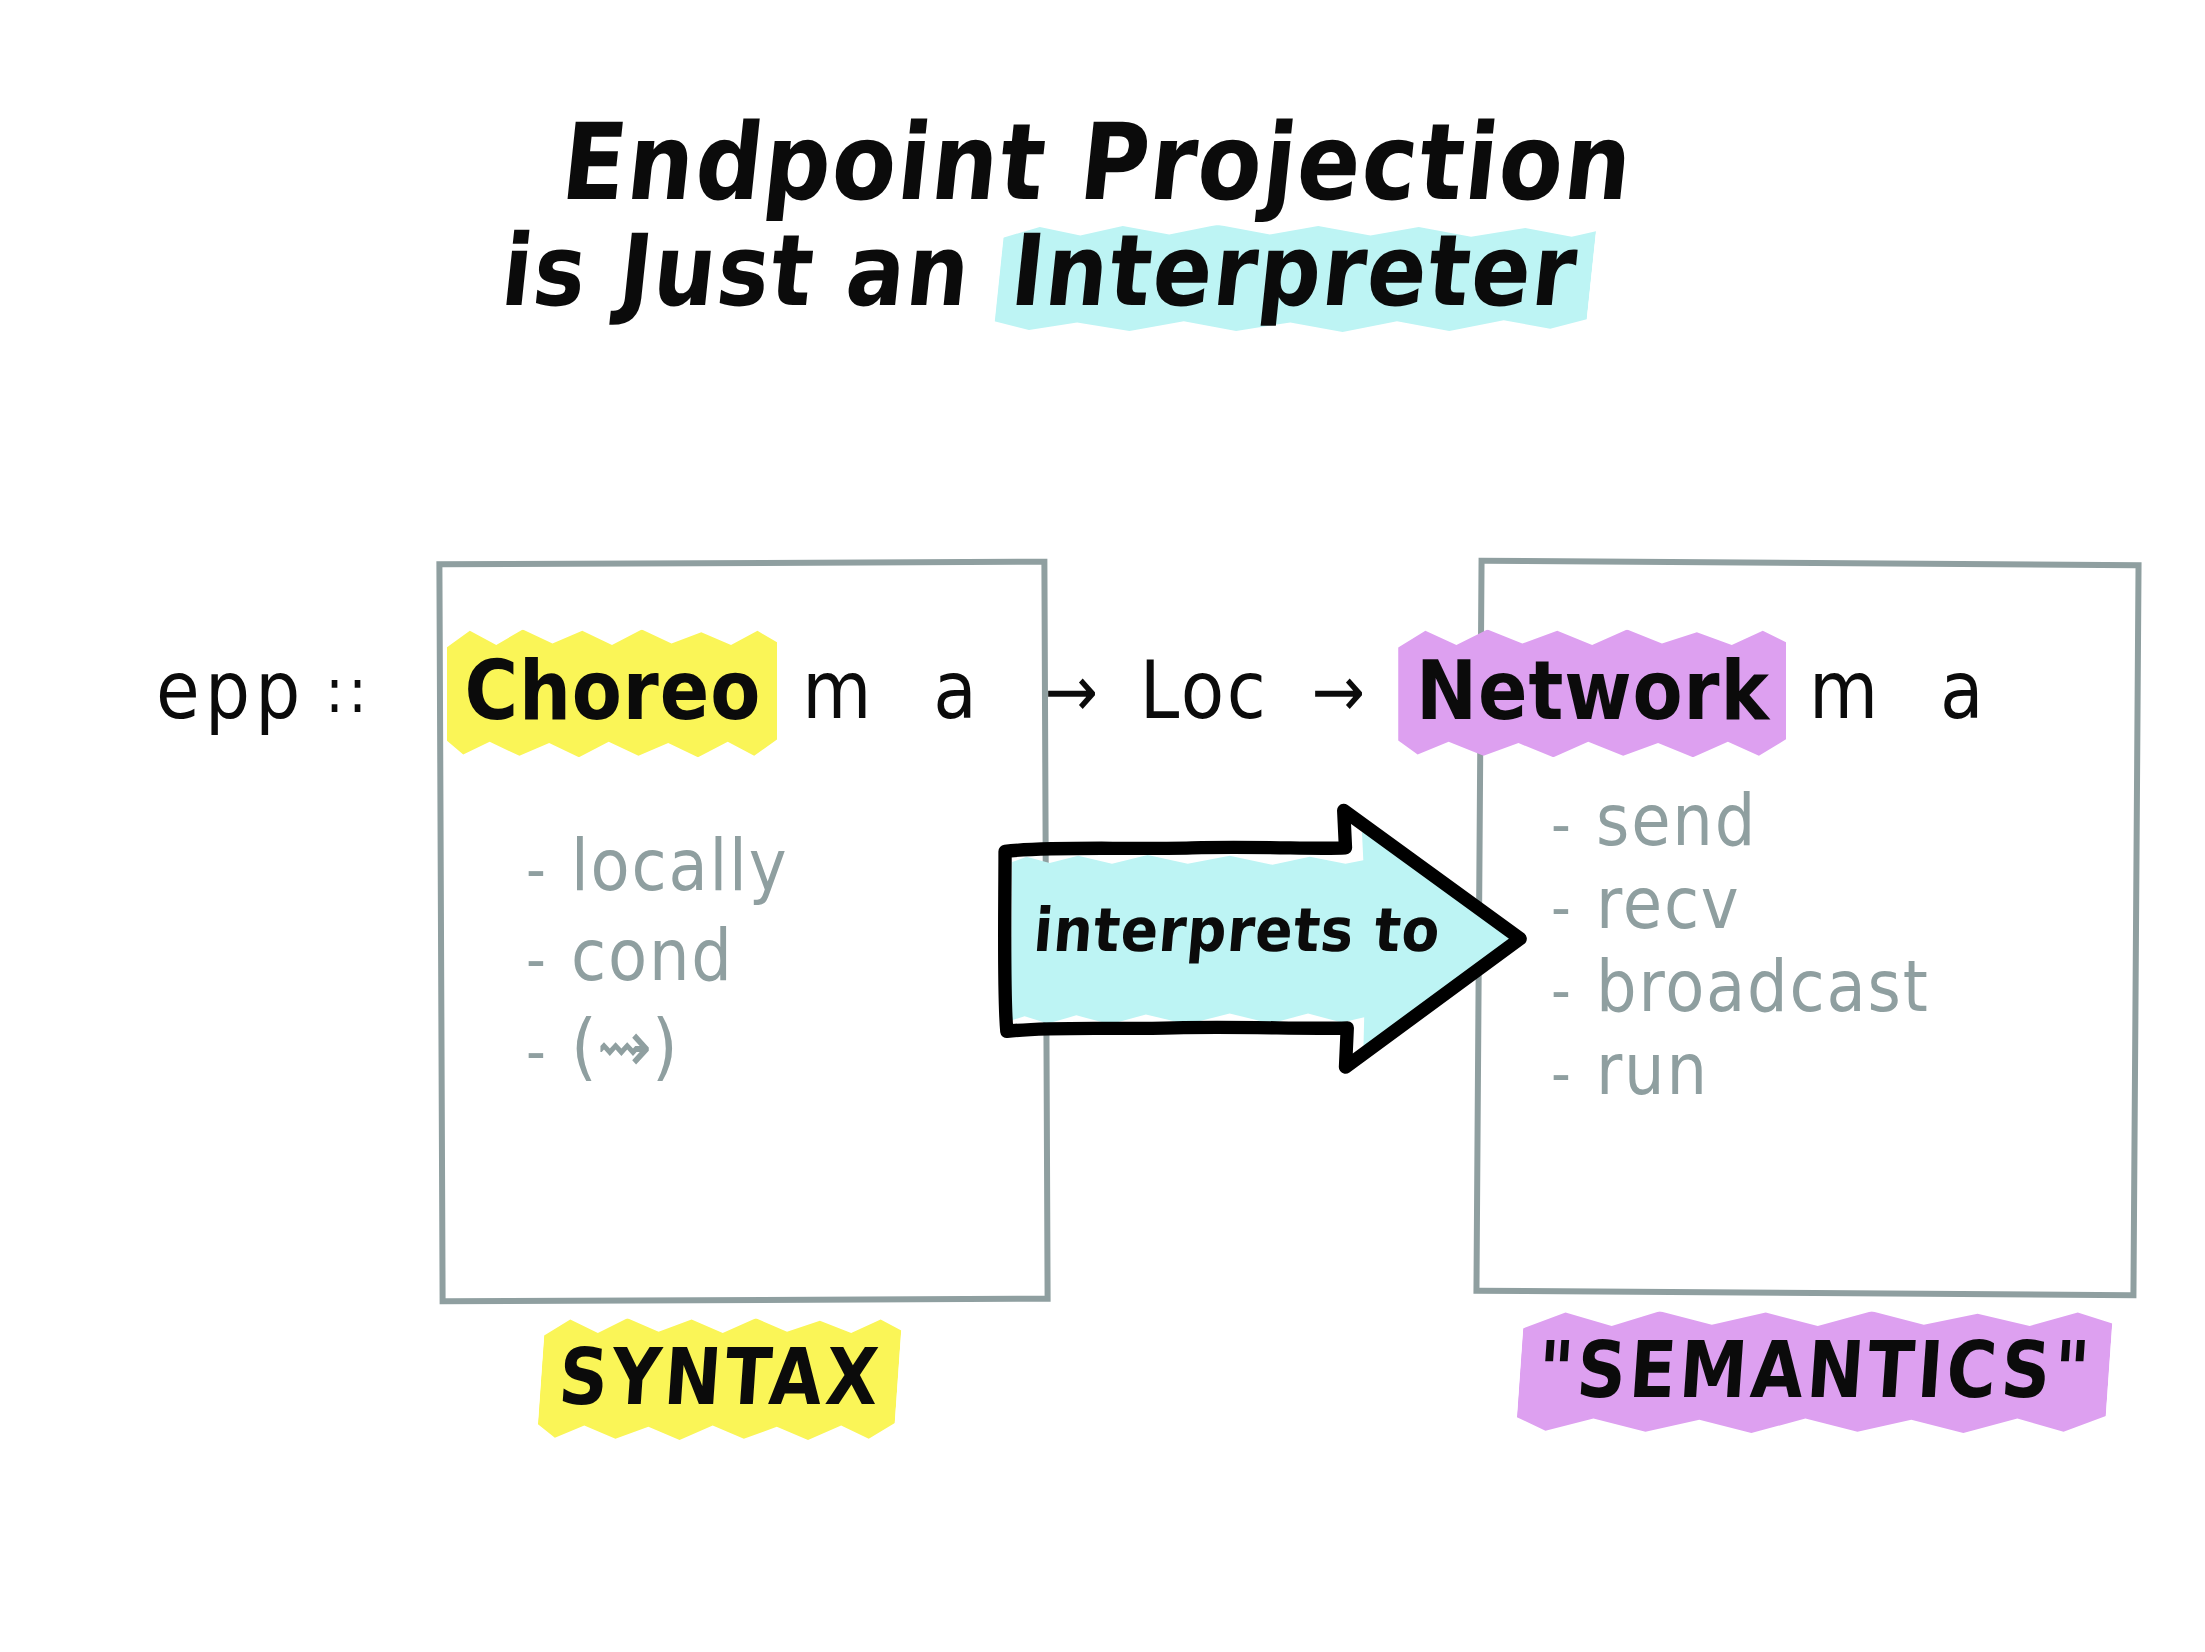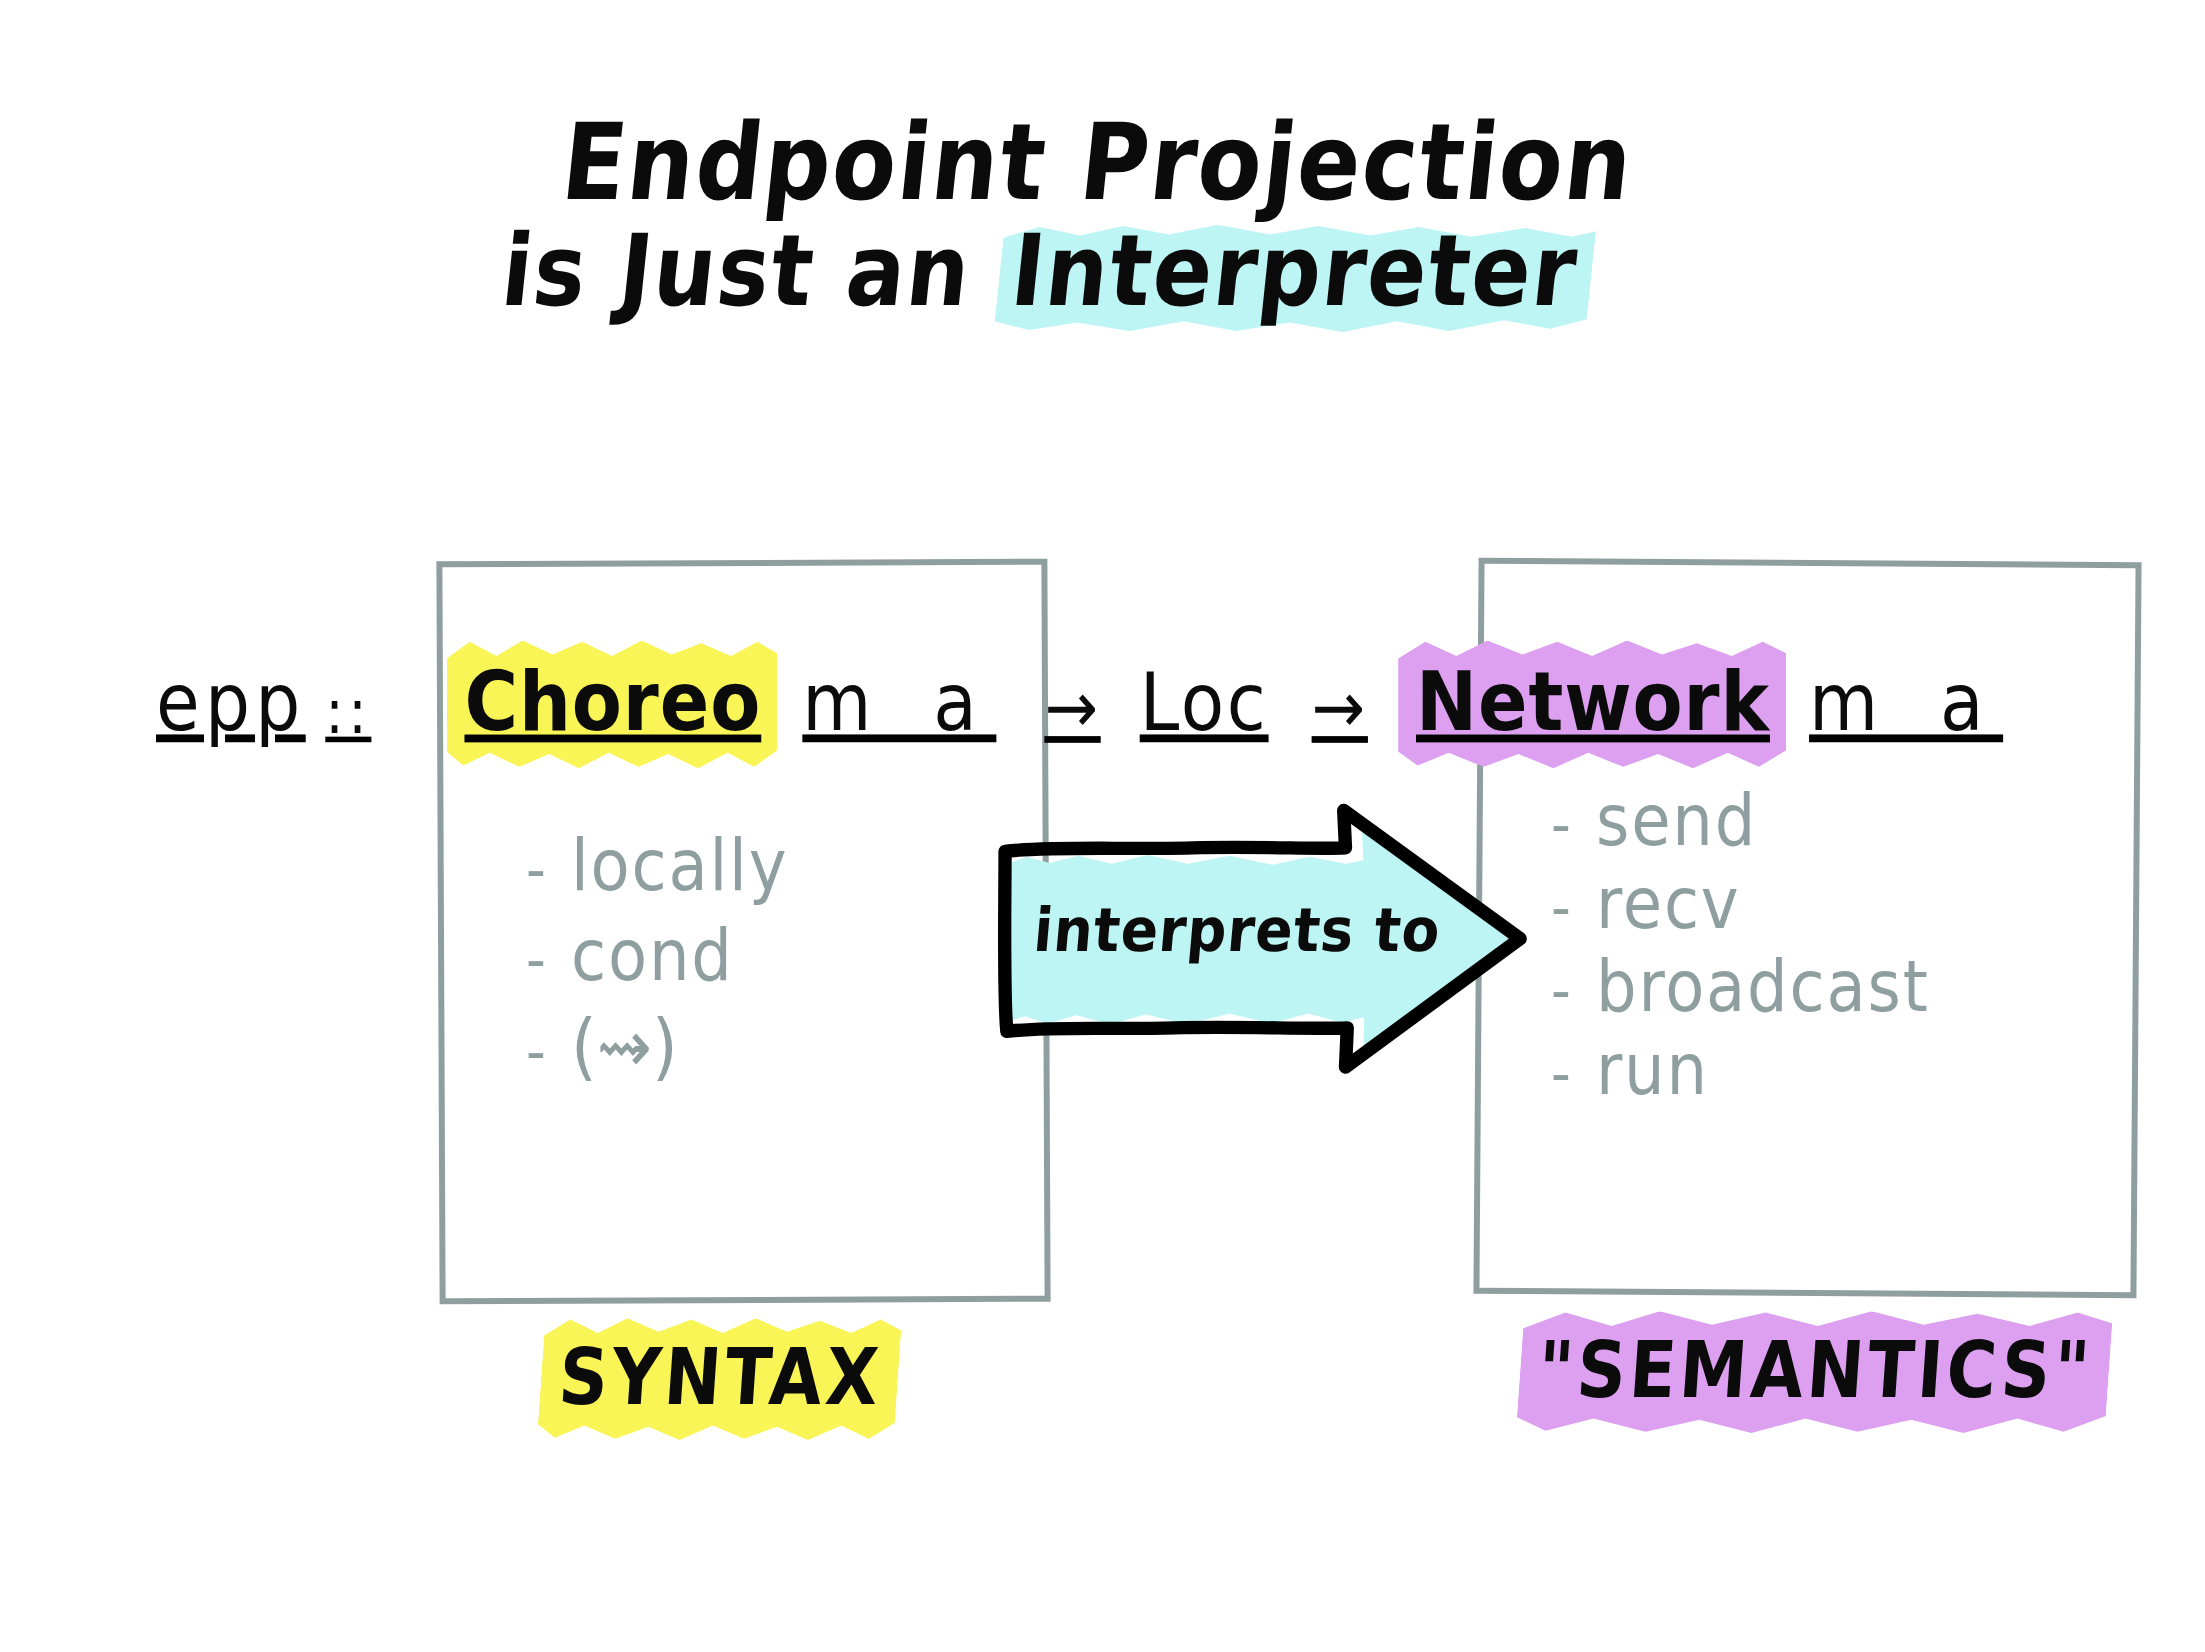--- a/index.html
+++ b/index.html
@@ -78,25 +78,24 @@
     );
   }
 
   
   #sig-row {
     position: absolute;
     left: 156px;
     top: 637px;
     height: 107px;
     display: flex;
-    align-items: flex-end;
+    align-items: center;
     white-space: nowrap;
     z-index: 4;
     pointer-events: none;
-    text-decoration: underline;
   }
   .sig-tok {
     font-family: "DejaVu Sans", sans-serif;
     font-size: 71px;
     font-weight: 400;
     color: #0b0b0b;
     letter-spacing: 2.7px;
     transform: scaleY(1.12);
   }
   #sig-epp      { font-size: 71px; letter-spacing: 5.3px; }

